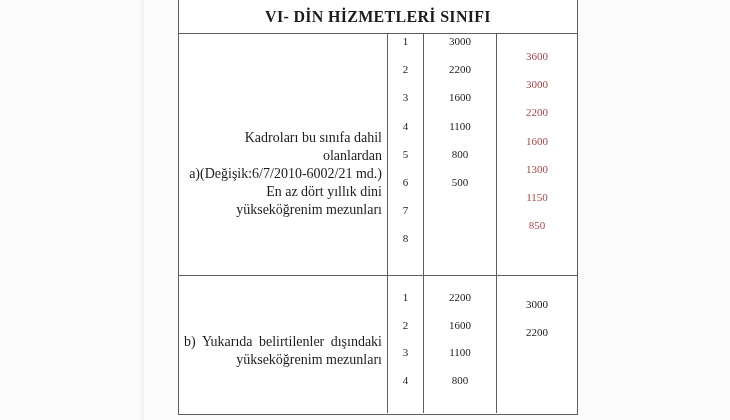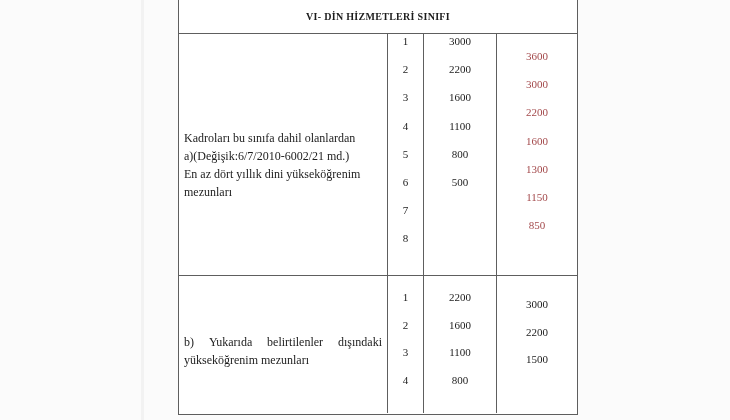--- a/index.html
+++ b/index.html
@@ -19,30 +19,30 @@
   .doc-table {
     position: absolute; left: 178px; top: 0; width: 400px; height: 415px;
     background: #ffffff;
     border: 1px solid var(--border-color, #5e5e5e);
     border-top: none;
   }
   .thead {
     height: 34px;
     border-bottom: 1px solid var(--border-color, #5e5e5e);
     display: flex; align-items: center; justify-content: center;
-    font-weight: bold; font-size: 10px; letter-spacing: 0.3px;
+    font-weight: bold; font-size: 16px; letter-spacing: 0.3px;
   }
   .section { display: flex; overflow: hidden; }
   .section-a { height: 241px; }
   .section-b { height: 138px; border-top: 1px solid var(--border-color, #5e5e5e); }
   .desc {
     width: 209px;
     border-right: 1px solid var(--border-color, #5e5e5e);
-    font-size: 12px; line-height: 18px;
-    padding-left: 5px; padding-right: 5px;
+    font-size: 14px; line-height: 18px;
+    padding-left: 5px; padding-right: 5px; text-align: right;
   }
   .section-a .desc { padding-top: 95px; }
   .section-b .desc { padding-top: 57px; }
   .justified { display: flex; justify-content: space-between; }
   .col {
     display: flex; flex-direction: column;
     text-align: center; font-size: 11px;
   }
   .col-degree  { width: 36px; border-right: 1px solid var(--border-color, #5e5e5e); }
   .col-indicator { width: 73px; border-right: 1px solid var(--border-color, #5e5e5e); }
@@ -120,18 +120,17 @@
       </div>
       <div class="col col-indicator">
         <div class="cell">2200</div>
         <div class="cell">1600</div>
         <div class="cell">1100</div>
         <div class="cell">800</div>
       </div>
       <div class="col col-adjusted">
         <div class="cell">3000</div>
         <div class="cell">2200</div>
-        <div class="cell">1500</div>
       </div>
     </div>
 
   </div>
 </div>
 
 </body></html>

